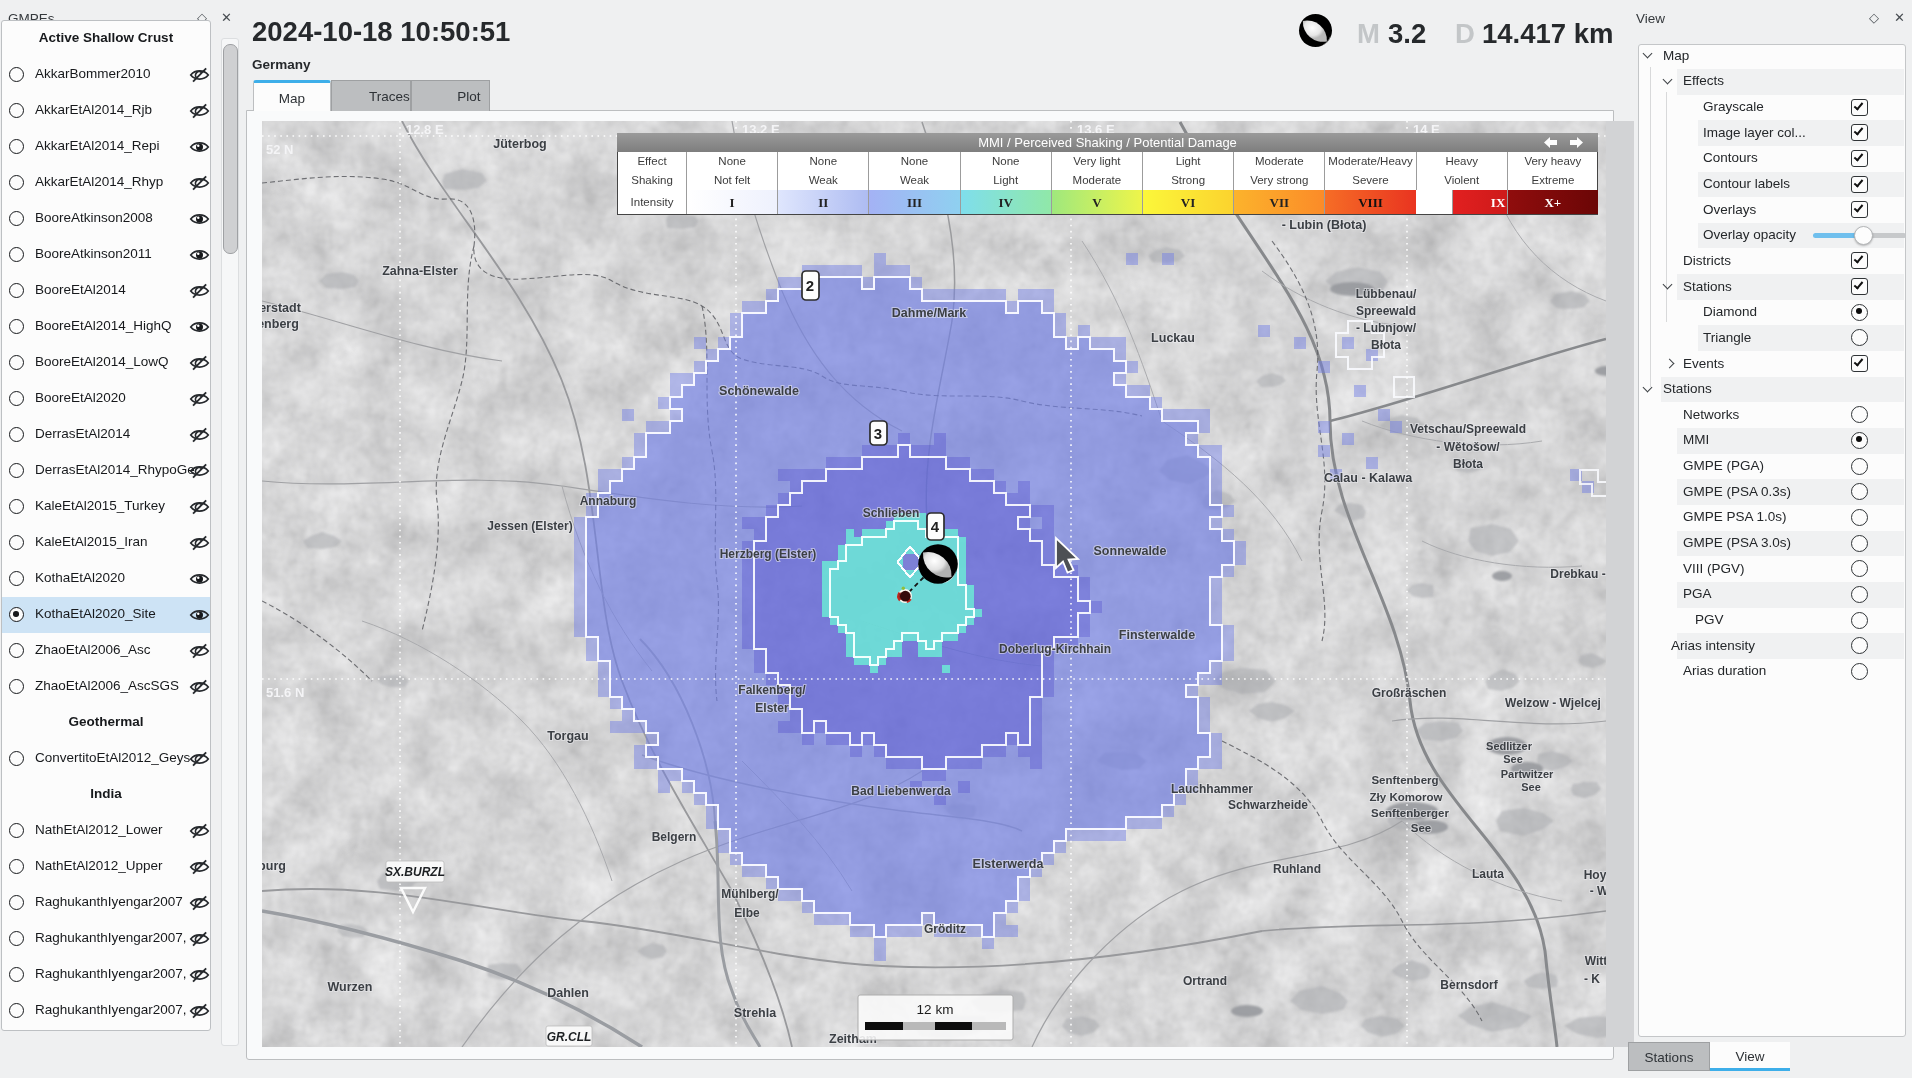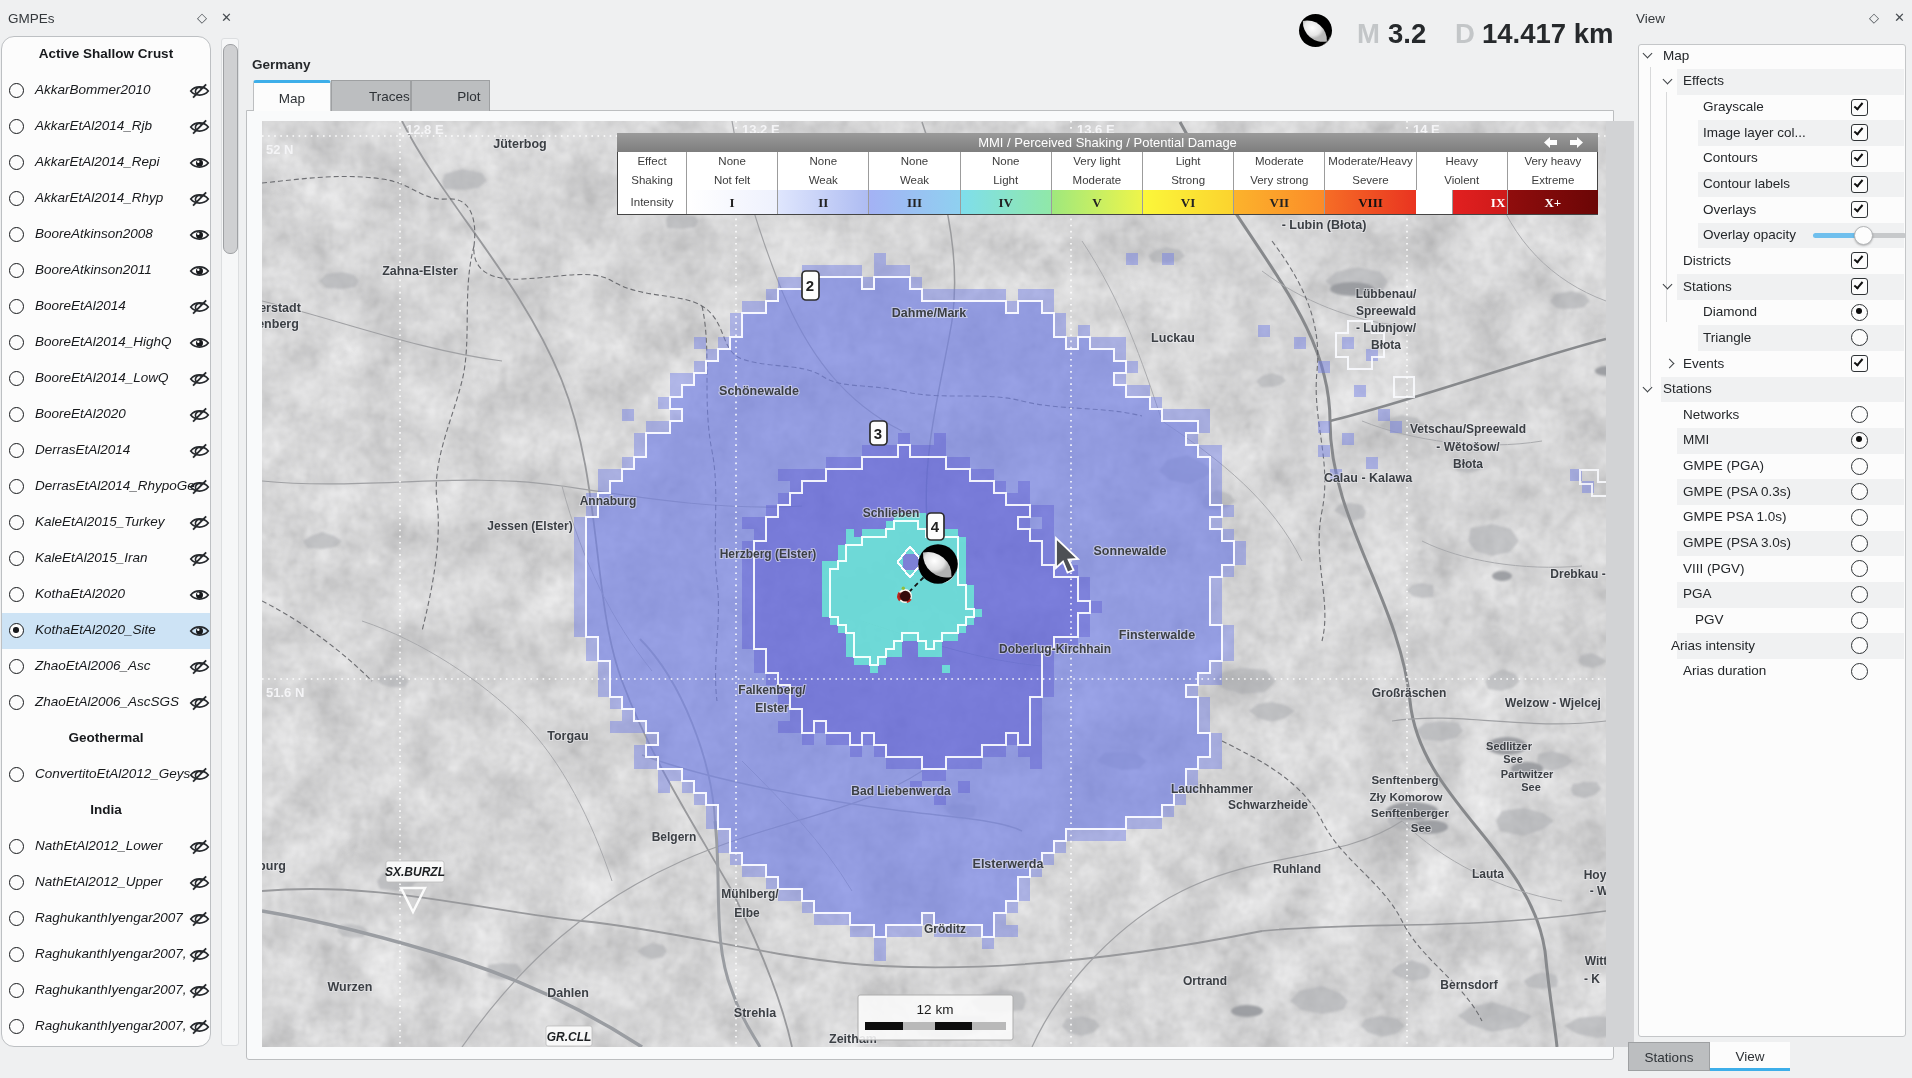--- a/index.html
+++ b/index.html
@@ -3,29 +3,29 @@
 <style>
 * {margin:0;padding:0;box-sizing:border-box;}
 html,body {width:1912px;height:1078px;overflow:hidden;background:#eff0f1;font-family:"Liberation Sans",sans-serif;}
 #page {position:relative;width:1912px;height:1078px;}
 .abs {position:absolute;}
 
 
 #lpanel {position:absolute;left:0;top:0;width:240px;height:1078px;}
 #ltitle {position:absolute;left:8px;top:11px;font-size:13.5px;color:#35393d;}
 .dockico {position:absolute;top:10px;font-size:13px;color:#474c51;}
-#llist {position:absolute;left:1px;top:36px;width:210px;height:1011px;background:#fcfcfc;border:1px solid #bdc0c3;border-radius:13px;overflow:hidden;}
+#llist {position:absolute;left:1px;top:20px;width:210px;height:1011px;background:#fcfcfc;border:1px solid #bdc0c3;border-radius:3px;overflow:hidden;}
 #lscroll {position:absolute;left:221px;top:38px;width:18px;height:1008px;background:#f6f7f8;border:1px solid #dcdee0;border-radius:3px;}
 #lthumb {position:absolute;left:223px;top:44px;width:15px;height:210px;background:#cfd0d2;border:1px solid #9fa1a4;border-radius:7px;}
 .lhead {position:absolute;left:0;width:208px;text-align:center;font-weight:bold;font-size:13.5px;color:#17191c;}
 .lrow {position:absolute;left:0;width:210px;height:36px;}
 .lrow.sel {background:#cde3f5;left:0px;width:210px;}
 .radio {position:absolute;left:7px;top:10px;width:15px;height:15px;border:1.8px solid #17191c;border-radius:50%;background:#fcfcfc;}
 .rdot {position:absolute;left:3.2px;top:3.2px;width:5.6px;height:5.6px;border-radius:50%;background:#17191c;}
-.llab {position:absolute;left:33px;top:9px;font-size:13.5px;color:#17191c;white-space:nowrap;font-style:italic;}
+.llab {position:absolute;left:33px;top:9px;font-size:13.5px;color:#17191c;white-space:nowrap;}
 .eye {position:absolute;left:187px;top:9px;width:21px;height:18px;}
 
 
 #hdate {position:absolute;left:252px;top:16px;font-size:27.5px;font-weight:bold;color:#26292c;}
 #hmag {position:absolute;left:1357px;top:18px;font-size:27.5px;font-weight:bold;color:#c3c6c8;}
 #hmagv {position:absolute;left:1388px;top:18px;font-size:27.5px;font-weight:bold;color:#26292c;}
 #hdep {position:absolute;left:1455px;top:18px;font-size:27.5px;font-weight:bold;color:#c3c6c8;}
 #hdepv {position:absolute;left:1482px;top:18px;font-size:27.5px;font-weight:bold;color:#26292c;}
 #hregion {position:absolute;left:252px;top:57px;font-size:13.5px;font-weight:bold;color:#26292c;}
 
@@ -307,20 +307,21 @@
             <path d="M8.8 13.4 A4 4 0 0 1 14.4 7.2" fill="none" stroke="#26292d" stroke-width="2"></path>
             <line x1="4.6" y1="17.5" x2="19.6" y2="2.5" stroke="#26292d" stroke-width="2.1"></line>
           </svg>
         </div>
 <div class="lrow" style="top:1008px"></div>
   </div>
   <div id="lscroll"></div>
   <div id="lthumb"></div>
 </div>
 
+<div id="hdate">2024-10-18 10:50:51</div>
 <svg class="abs" style="left:1298px;top:13px" width="35" height="35" viewBox="0 0 35 35">
   <defs>
         <radialGradient id="bg1" cx="40%" cy="35%">
           <stop offset="0%" stop-color="#ffffff"></stop>
           <stop offset="70%" stop-color="#e6e6e6"></stop>
           <stop offset="100%" stop-color="#b9b9b9"></stop>
         </radialGradient>
         <filter id="soft" x="-5%" y="-5%" width="110%" height="110%">
           <feGaussianBlur stdDeviation="1.3"></feGaussianBlur>
         </filter>

